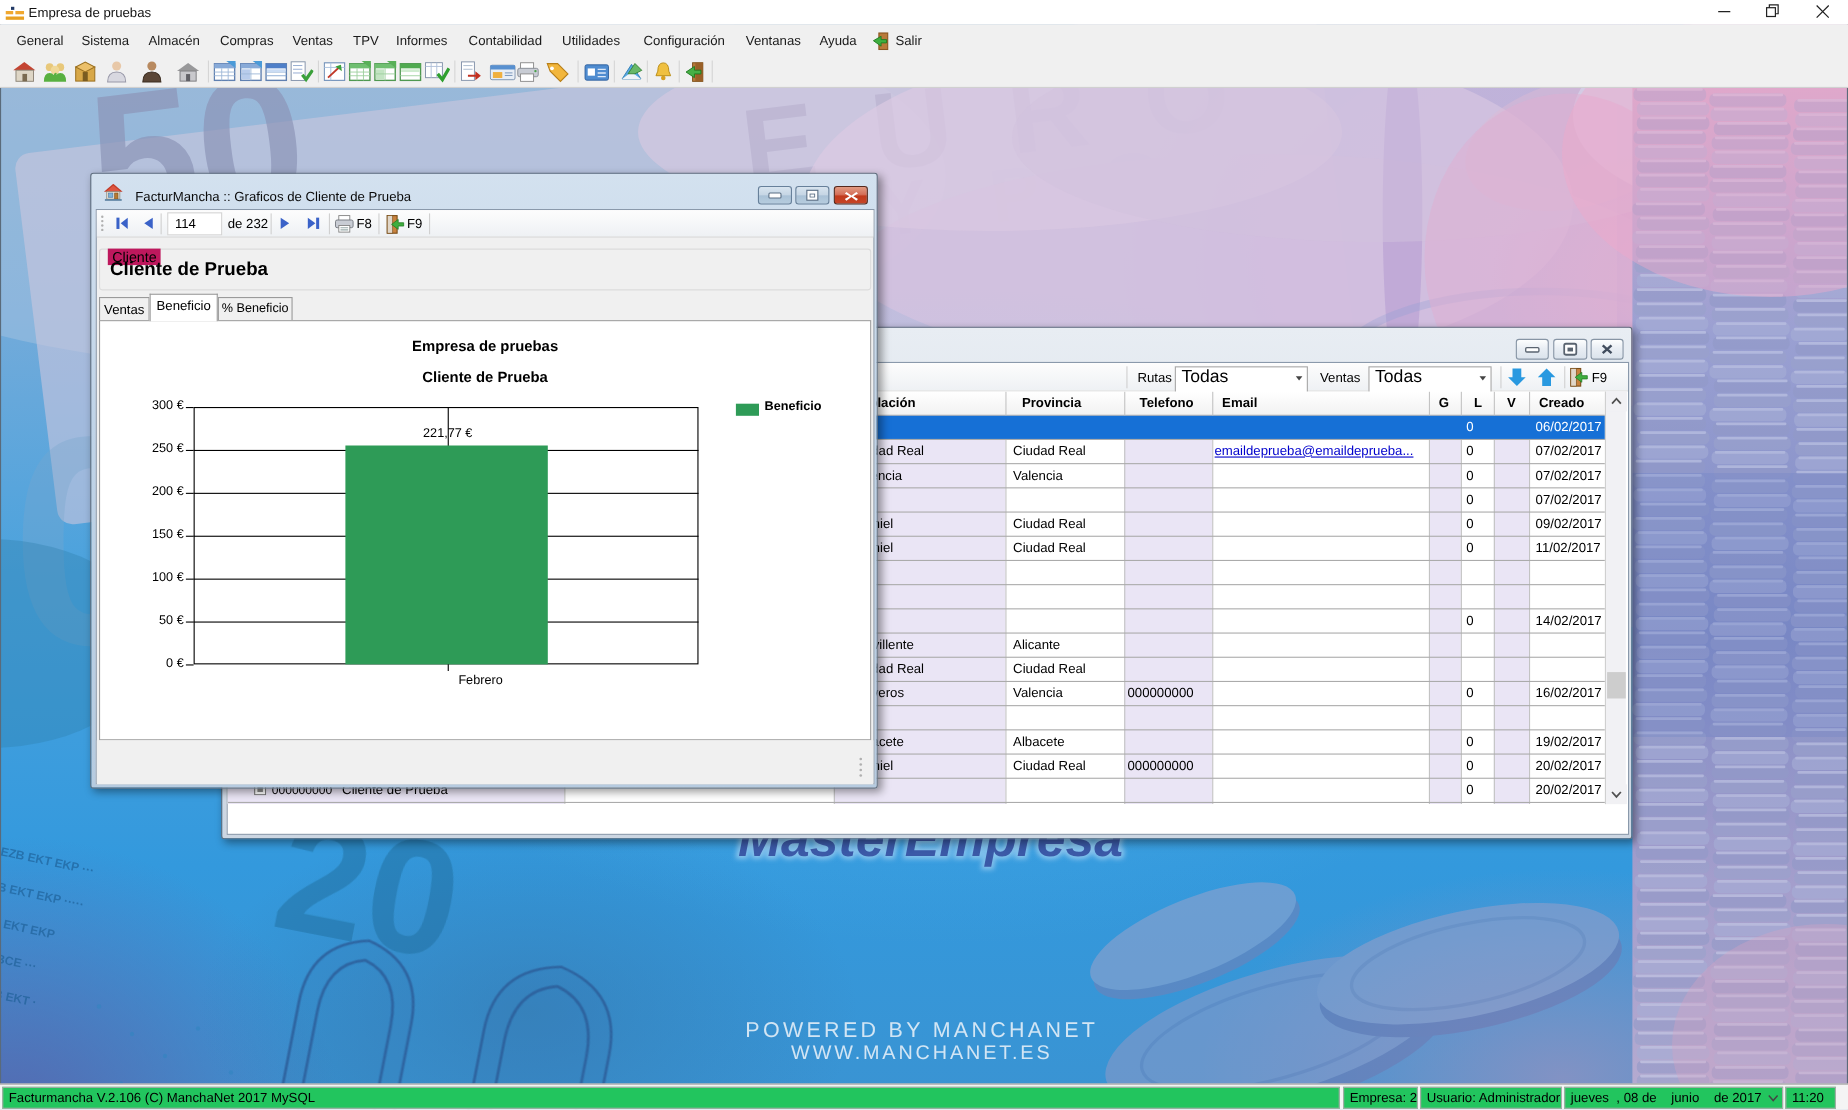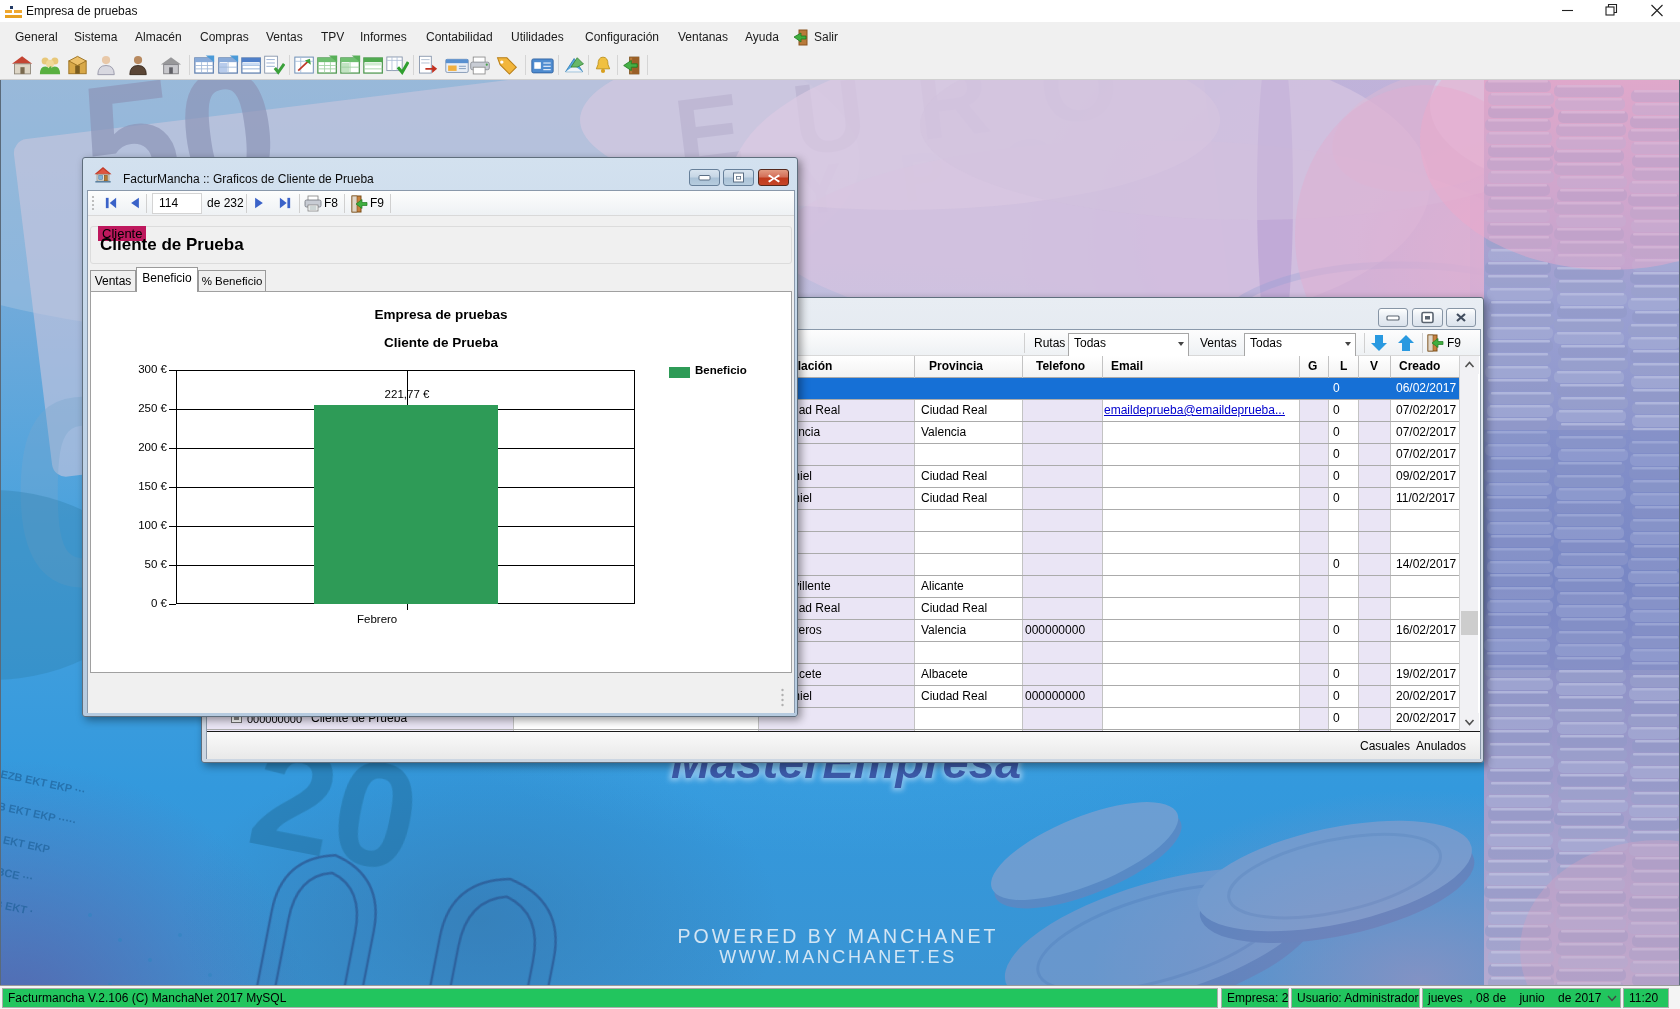--- a/index.html
+++ b/index.html
@@ -13,21 +13,21 @@
 #toolbar svg{position:absolute;top:4px}
 .tsep{position:absolute;top:5px;width:1px;height:20px;background:#d5d5d5}
 
 .w7win{position:absolute;border:1px solid #5f6e7d;border-radius:3px;box-shadow:3px 3px 8px rgba(0,0,0,.4)}
 
 #bigwin{left:201px;top:297px;width:1283px;height:466px;background:linear-gradient(180deg,#e8edf3,#d3dce6 60%,#ccd6e2);z-index:5}
 .bwbtn{position:absolute;top:10px;height:19px;border:1px solid #8795a5;border-radius:3px;background:linear-gradient(180deg,#fdfefe,#e9eef4 45%,#dbe3ec)}
 #bw-content{position:absolute;left:4px;top:31px;width:1275px;height:430px;background:#fff;border:1px solid #8a99ab}
 #bw-tbar{position:absolute;left:0;top:0;width:1273px;height:26px;background:linear-gradient(180deg,#fdfdfd,#eef1f4);border-bottom:1px solid #d8d8d8;font-size:12px}
 #bw-tbar span{position:absolute;top:6px}
-.combo{position:absolute;top:3px;height:28px;background:#fff;border:1px solid #a6a6a6;font-size:12px;line-height:18px;padding-left:5px}
+.combo{position:absolute;top:3px;height:28px;background:#fff;border:1px solid #a6a6a6;font-size:16px;line-height:18px;padding-left:5px}
 .combo i{position:absolute;right:4px;top:8px;width:0;height:0;border-left:3.5px solid transparent;border-right:3.5px solid transparent;border-top:4px solid #444;font-style:normal}
 #bw-grid{position:absolute;left:0;top:26px;width:1273px;height:375px;background:#fff;overflow:hidden}
 .gcol{position:absolute;top:0;height:375px;background:#eae5f5}
 .gheadband{position:absolute;top:0;height:22px;background:linear-gradient(180deg,#ffffff,#f2f2f2)}
 .ghead{position:absolute;top:0;height:22px;font-size:12px;font-weight:bold;white-space:nowrap;line-height:21px}
 .grow{position:absolute;left:0;width:1252px;height:22px;border-bottom:1px solid #ababab;font-size:12px;line-height:21px}
 .gcell{position:absolute;top:0;white-space:nowrap}
 .gvline{position:absolute;top:0;width:1px;height:375px;background:#c3c3c3}
 #bw-casual{position:absolute;left:0;top:401px;width:1273px;height:28px;background:linear-gradient(180deg,#fafafa,#e9e9e9);border-top:1px solid #1a1a1a;font-size:12px}
 #bw-scroll{position:absolute;left:1252px;top:26px;width:19px;height:375px;background:#f1f1f4;border-left:1px solid #d0d0d0}
@@ -934,24 +934,20 @@
   </div>
   <div id="bw-scroll">
     <div class="sbtn" style="top:0"><svg width="19" height="18" viewBox="0 0 19 18">
             <path d="M5.5 11 L9.5 6.5 L13.5 11" stroke="#505050" stroke-width="1.6" fill="none"></path>
           </svg></div>
     <div style="position:absolute;left:1px;top:255px;width:17px;height:24px;background:#cdcdcd"></div>
     <div class="sbtn" style="top:357px"><svg width="19" height="18" viewBox="0 0 19 18">
             <path d="M5.5 7 L9.5 11.5 L13.5 7" stroke="#505050" stroke-width="1.6" fill="none"></path>
           </svg></div>
   </div>
-  <div id="bw-casual">
-        <span style="position:absolute;right:70px;top:7px">Casuales</span>
-        <span style="position:absolute;right:14px;top:7px">Anulados</span>
-      </div>
 </div>
 </div>
 <div id="chartwin" class="w7win">
 <svg style="position:absolute;left:11px;top:9px" width="18" height="17" viewBox="0 0 20 20">
 <polygon points="10,0 20,8.5 0,8.5" fill="#c23b28"></polygon>
       <polygon points="10,2 18,8.5 2,8.5" fill="#de5540"></polygon>
 <rect x="3" y="8.5" width="14" height="8" fill="#e8e4da" stroke="#8a8474" stroke-width=".8"></rect>
 <rect x="5" y="10" width="4.5" height="4.5" fill="#7fb3d8" stroke="#4a7aa8" stroke-width=".7"></rect>
 <rect x="11.5" y="10" width="3.5" height="6.5" fill="#b87a30" stroke="#7a4f1a" stroke-width=".7"></rect>
 <rect x="1" y="16.5" width="18" height="1.8" fill="#5a80a0"></rect>
@@ -1038,21 +1034,21 @@
     <div class="ylab" style="left:36px;top:110px">250 €</div>
     <div class="ylab" style="left:36px;top:149px">200 €</div>
     <div class="ylab" style="left:36px;top:188px">150 €</div>
     <div class="ylab" style="left:36px;top:227px">100 €</div>
     <div class="ylab" style="left:36px;top:266px">50 €</div>
     <div class="ylab" style="left:36px;top:305px">0 €</div>
     <div style="position:absolute;left:316px;top:78px;width:1px;height:234px;background:#000"></div>
     <div style="position:absolute;left:223px;top:113px;width:184px;height:199px;background:#2e9b57"></div>
     <div style="position:absolute;left:266px;top:96px;width:100px;text-align:center;font-size:11.5px">221,77 €</div>
     <div style="position:absolute;left:316px;top:312px;width:1px;height:6px;background:#000"></div>
-    <div style="position:absolute;left:266px;top:321px;width:100px;text-align:left;font-size:11.5px">Febrero</div>
+    <div style="position:absolute;left:266px;top:321px;width:100px;text-align:right;font-size:11.5px">Febrero</div>
     <div style="position:absolute;left:578px;top:75px;width:21px;height:11px;background:#2e9b57"></div>
     <div style="position:absolute;left:604px;top:72px;font-size:11.5px;font-weight:bold">Beneficio</div>
   </div>
   <div id="cw-bottom">
     <svg style="position:absolute;left:692px;top:15px" width="5" height="22" viewBox="0 0 5 22">
           <circle cx="2.5" cy="2" r="1.2" fill="#b0b0b0"></circle>
           <circle cx="2.5" cy="7" r="1.2" fill="#b0b0b0"></circle>
           <circle cx="2.5" cy="12" r="1.2" fill="#b0b0b0"></circle>
           <circle cx="2.5" cy="17" r="1.2" fill="#b0b0b0"></circle>
         </svg>

